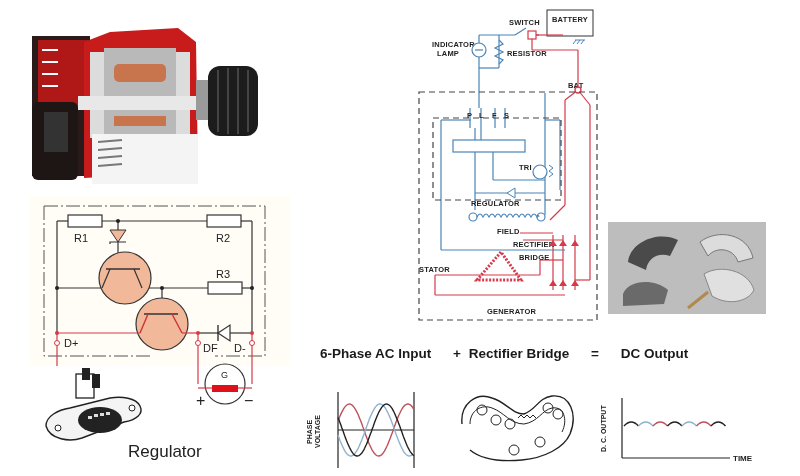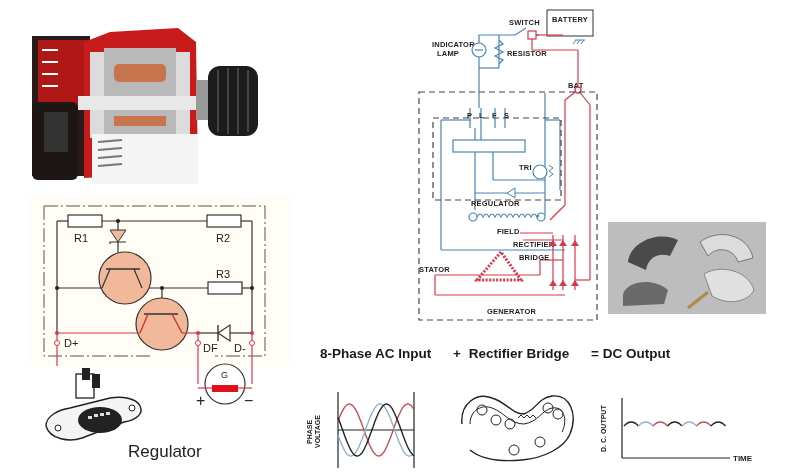--- a/index.html
+++ b/index.html
@@ -260,25 +260,25 @@
 <svg class="abs" style="left:608px;top:222px" width="158" height="92">
   <rect x="0" y="0" width="158" height="92" fill="#bdbdbd"></rect>
   <path d="M20 40 C22 20 50 8 70 18 L62 34 C50 30 40 36 38 48 Z" fill="#4a4a4a"></path>
   <path d="M92 20 C110 6 140 12 145 36 L130 40 C126 26 108 24 100 34 Z" fill="#dcdcdc" stroke="#777"></path>
   <path d="M15 72 C20 58 46 56 60 68 L56 82 L15 84 Z" fill="#6a6a6a"></path>
   <path d="M96 52 C112 42 140 48 146 68 C140 80 120 84 104 74 Z" fill="#e0e0e0" stroke="#888"></path>
   <line x1="80" y1="86" x2="100" y2="70" stroke="#b08a4a" stroke-width="3"></line>
 </svg>
 
 <div class="eq">
-  <span>8-Phase AC Input</span>
+  <span>6-Phase AC Input</span>
   <span style="margin-left:18px">+</span>
   <span style="margin-left:4px">Rectifier Bridge</span>
   <span style="margin-left:18px">=</span>
-  <span style="">DC Output</span>
+  <span style="margin-left:18px">DC Output</span>
 </div>
 
 <svg class="abs" style="left:298px;top:384px" width="140" height="86">
   <text transform="translate(14,60) rotate(-90)" font-size="7" font-weight="bold" fill="#222">PHASE</text>
   <text transform="translate(22,64) rotate(-90)" font-size="7" font-weight="bold" fill="#222">VOLTAGE</text>
   <line x1="40" y1="8" x2="40" y2="84" stroke="#222" stroke-width="1.2"></line>
   <line x1="116" y1="8" x2="116" y2="84" stroke="#222" stroke-width="1.2"></line>
   <line x1="40" y1="46" x2="116" y2="46" stroke="#222" stroke-width="1.2"></line>
   <path id="wave-red" fill="none" stroke="#c0505a" stroke-width="1.4" d="M40.0 37.1 L41.0 34.6 L41.9 32.3 L42.9 30.1 L43.8 28.1 L44.8 26.3 L45.7 24.7 L46.6 23.3 L47.6 22.1 L48.5 21.2 L49.5 20.5 L50.5 20.1 L51.4 20.0 L52.4 20.1 L53.3 20.6 L54.3 21.2 L55.2 22.2 L56.1 23.4 L57.1 24.8 L58.0 26.4 L59.0 28.3 L60.0 30.3 L60.9 32.5 L61.8 34.8 L62.8 37.3 L63.8 39.8 L64.7 42.5 L65.7 45.1 L66.6 47.7 L67.5 50.4 L68.5 53.0 L69.5 55.5 L70.4 57.9 L71.3 60.2 L72.3 62.3 L73.3 64.3 L74.2 66.1 L75.2 67.7 L76.1 69.0 L77.0 70.1 L78.0 71.0 L78.9 71.6 L79.9 71.9 L80.8 72.0 L81.8 71.8 L82.8 71.3 L83.7 70.6 L84.7 69.6 L85.6 68.3 L86.6 66.8 L87.5 65.2 L88.4 63.3 L89.4 61.2 L90.3 59.0 L91.3 56.6 L92.3 54.1 L93.2 51.6 L94.2 48.9 L95.1 46.3 L96.1 43.6 L97.0 41.0 L97.9 38.4 L98.9 35.9 L99.8 33.6 L100.8 31.3 L101.8 29.2 L102.7 27.2 L103.7 25.5 L104.6 24.0 L105.5 22.7 L106.5 21.6 L107.5 20.8 L108.4 20.3 L109.3 20.0 L110.3 20.0 L111.3 20.3 L112.2 20.8 L113.2 21.6 L114.1 22.7 L115.0 24.0 L116.0 25.5 "></path>
   <path id="wave-blue" fill="none" stroke="#8fb3cf" stroke-width="1.4" d="M40.0 51.1 L41.0 53.7 L41.9 56.2 L42.9 58.5 L43.8 60.8 L44.8 62.9 L45.7 64.8 L46.6 66.6 L47.6 68.1 L48.5 69.4 L49.5 70.4 L50.5 71.2 L51.4 71.7 L52.4 72.0 L53.3 72.0 L54.3 71.7 L55.2 71.1 L56.1 70.3 L57.1 69.2 L58.0 67.9 L59.0 66.4 L60.0 64.7 L60.9 62.7 L61.8 60.6 L62.8 58.3 L63.8 55.9 L64.7 53.4 L65.7 50.9 L66.6 48.2 L67.5 45.6 L68.5 42.9 L69.5 40.3 L70.4 37.8 L71.3 35.3 L72.3 32.9 L73.3 30.7 L74.2 28.6 L75.2 26.8 L76.1 25.1 L77.0 23.6 L78.0 22.4 L78.9 21.4 L79.9 20.7 L80.8 20.2 L81.8 20.0 L82.8 20.1 L83.7 20.4 L84.7 21.0 L85.6 21.9 L86.6 23.0 L87.5 24.4 L88.4 26.0 L89.4 27.8 L90.3 29.8 L91.3 31.9 L92.3 34.2 L93.2 36.6 L94.2 39.2 L95.1 41.8 L96.1 44.4 L97.0 47.0 L97.9 49.7 L98.9 52.3 L99.8 54.8 L100.8 57.3 L101.8 59.6 L102.7 61.8 L103.7 63.8 L104.6 65.7 L105.5 67.3 L106.5 68.7 L107.5 69.9 L108.4 70.8 L109.3 71.5 L110.3 71.9 L111.3 72.0 L112.2 71.9 L113.2 71.5 L114.1 70.8 L115.0 69.9 L116.0 68.7 "></path>

